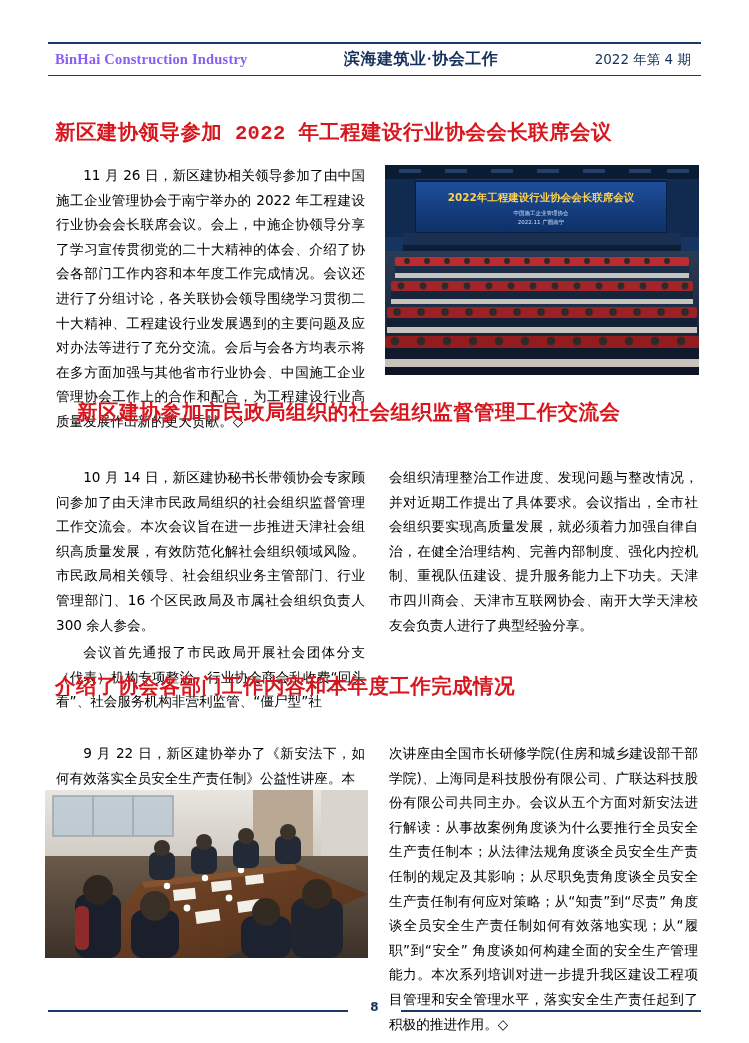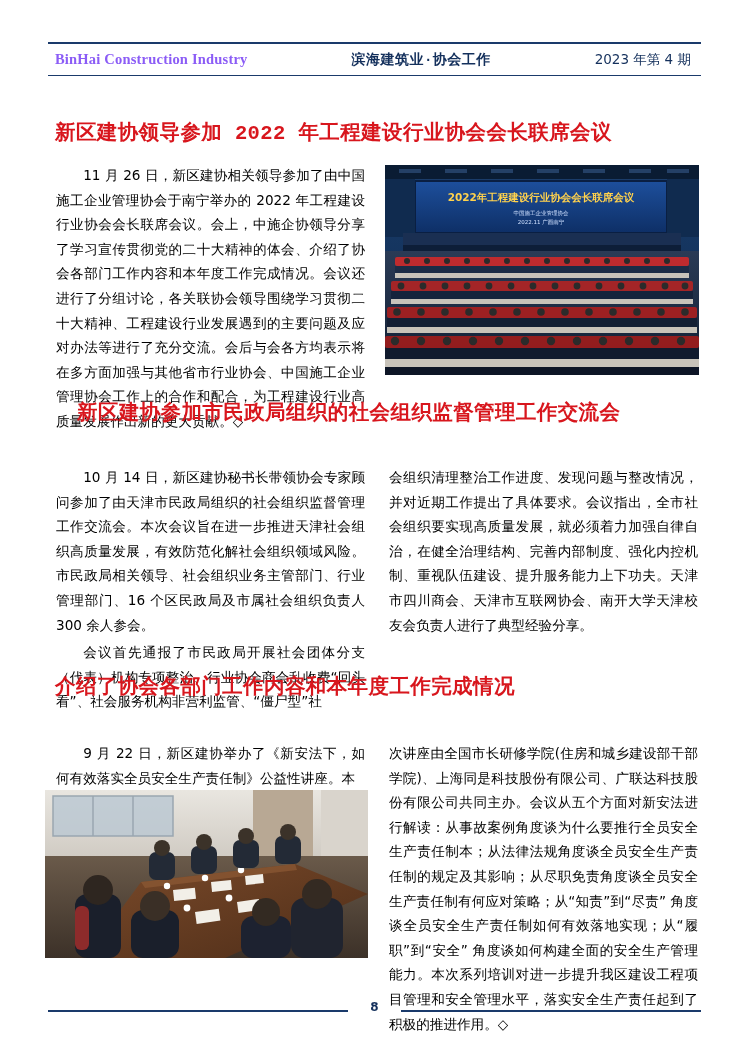--- a/index.html
+++ b/index.html
@@ -51,23 +51,23 @@
   }
   .header-left {
     font-family: "Liberation Serif", serif;
     font-weight: bold;
     font-size: 14.5px;
     color: #8b5cf6;
     letter-spacing: 0.2px;
     padding-left: 7px;
   }
   .header-center {
-    font-family: Liberation Mono, monospace;
+    font-family: Liberation Serif, serif;
     font-weight: bold;
-    font-size: 14px;
+    font-size: 16px;
     color: #14305c;
     letter-spacing: 0.5px;
   }
   .header-right {
     font-family: "DejaVu Sans", sans-serif;
     font-size: 13.5px;
     color: #14305c;
     padding-right: 10px;
   }
 
@@ -140,21 +140,21 @@
 <body>
 
 <div class="page">
 
   <div class="header">
     <div class="header-rule-top"></div>
     <div class="header-rule-bottom"></div>
     <div class="header-inner">
       <div class="header-left">BinHai Construction Industry</div>
       <div class="header-center">滨海建筑业·协会工作</div>
-      <div class="header-right">2023 年第 4 期</div>
+      <div class="header-right">2022 年第 4 期</div>
     </div>
   </div>
 
   <div class="art-title" style="left:55px; top:118px;">新区建协领导参加 2022 年工程建设行业协会会长联席会议</div>
 
   <div class="col" style="left:53px; top:160px; width:315px;">
     <p class="indent">11 月 26 日，新区建协相关领导参加了由中国施工企业管理协会于南宁举办的 2022 年工程建设行业协会会长联席会议。会上，中施企协领导分享了学习宣传贯彻党的二十大精神的体会、介绍了协会各部门工作内容和本年度工作完成情况。会议还进行了分组讨论，各关联协会领导围绕学习贯彻二十大精神、工程建设行业发展遇到的主要问题及应对办法等进行了充分交流。会后与会各方均表示将在多方面加强与其他省市行业协会、中国施工企业管理协会工作上的合作和配合，为工程建设行业高质量发展作出新的更大贡献。◇</p>
   </div>
 
   <div class="photo" style="left:385px; top:165px; width:314px; height:210px;">

